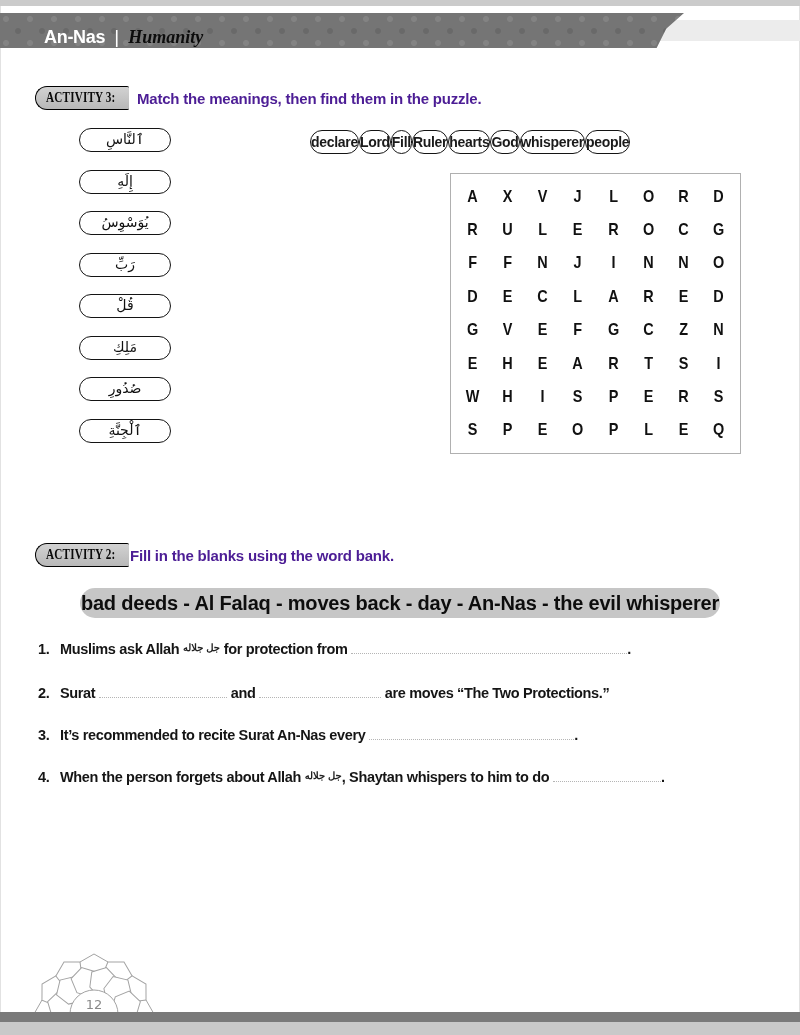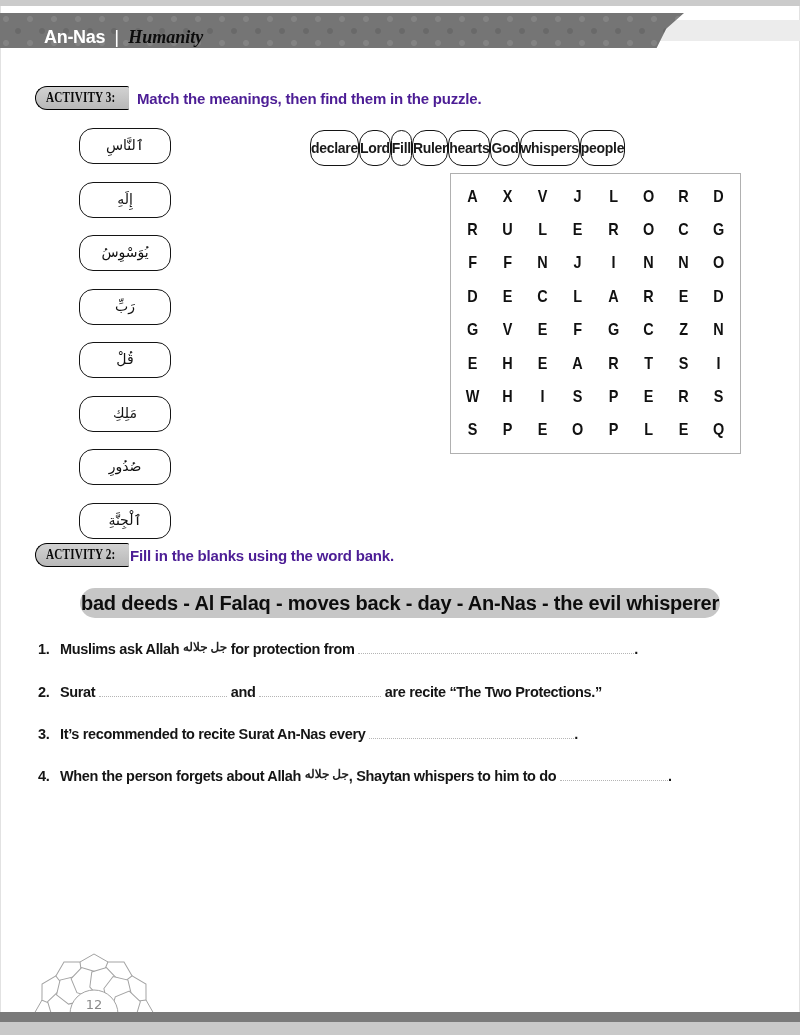--- a/index.html
+++ b/index.html
@@ -34,21 +34,21 @@
   }
   .act-label-text{
     font-weight:bold;font-size:14px;color:#0a0a0a;white-space:nowrap;
     transform:scaleX(0.8);transform-origin:left center;letter-spacing:0.2px;
   }
   .act-title{position:absolute;font-weight:bold;font-size:15px;color:#4c1d95;letter-spacing:-0.2px;}
   
   .arabic-col{position:absolute;left:79px;top:128px;width:92px;display:flex;flex-direction:column;gap:17.5px;}
   .english-col{position:absolute;left:310px;top:130px;width:84px;display:flex;flex-direction:row;}
   .match-box{
-    height:36px;border:1.6px solid #141414;border-radius:14px;background:#fff;
+    height:24px;border:1.6px solid #141414;border-radius:14px;background:#fff;
     display:flex;align-items:center;justify-content:center;box-sizing:border-box;
   }
   .arabic-box{font-family:"DejaVu Sans",sans-serif;font-size:14px;direction:rtl;color:#111;padding-bottom:2px;}
   .english-box{font-size:14px;font-weight:bold;letter-spacing:-0.3px;color:#1a1a1a;}
   
   .puzzle{
     position:absolute;left:450px;top:173px;width:291px;height:281px;
     border:1px solid #b0b0b0;box-sizing:border-box;background:#fff;
     display:grid;grid-template-columns:repeat(8,1fr);grid-template-rows:repeat(8,1fr);
     padding:6px 4px;
@@ -64,21 +64,21 @@
     font-weight:bold;font-size:20px;color:#0d0d0d;letter-spacing:-0.2px;
   }
   .sentences{position:absolute;left:38px;top:637px;width:732px;}
   .sentence{margin-bottom:18px;line-height:24px;font-size:14.5px;font-weight:bold;letter-spacing:-0.35px;color:#151515;}
   .s-num{display:inline-block;width:22px;}
   .blank{
     display:inline-block;height:11px;border-bottom:1.5px dotted #b5b5b5;
     vertical-align:baseline;
   }
   .honorific{
-    font-family:Liberation Serif, serif;font-size:12px;letter-spacing:-0.5px;
+    font-family:Liberation Sans, sans-serif;font-size:10px;letter-spacing:-0.5px;
     display:inline-block;transform:translateY(-3px);direction:rtl;color:#222;
   }
   
   .rosette{position:absolute;left:18px;top:952px;}
   .foot-dark{position:absolute;top:1012px;left:0;width:100%;height:10px;background:#7a7a7a;}
   .foot-light{position:absolute;top:1022px;left:0;width:100%;height:13px;background:#c9c9c9;}
 </style>
 </head>
 <body>
 
@@ -108,21 +108,21 @@
       <div class="match-box arabic-box">صُدُورِ</div>
       <div class="match-box arabic-box">ٱلْجِنَّةِ</div>
     </div>
   <div class="english-col">
       <div class="match-box english-box">declare</div>
       <div class="match-box english-box">Lord</div>
       <div class="match-box english-box">Fill</div>
       <div class="match-box english-box">Ruler</div>
       <div class="match-box english-box">hearts</div>
       <div class="match-box english-box">God</div>
-      <div class="match-box english-box">whispers</div>
+      <div class="match-box english-box">whisperer</div>
       <div class="match-box english-box">people</div>
     </div>
   <div class="puzzle">
       <span class="grid-letter">A</span>
       <span class="grid-letter">X</span>
       <span class="grid-letter">V</span>
       <span class="grid-letter">J</span>
       <span class="grid-letter">L</span>
       <span class="grid-letter">O</span>
       <span class="grid-letter">R</span>
@@ -187,21 +187,21 @@
 
   <div class="act-label" style="top:543px">
     <span class="act-label-text">ACTIVITY 2:</span>
   </div>
   <div class="act-title" style="left:130px;top:547px">Fill in the blanks using the word bank.</div>
 
   <div class="word-bank">bad deeds - Al Falaq - moves back - day - An-Nas - the evil whisperer</div>
 
   <div class="sentences">
       <div class="sentence"><span class="s-num">1.</span><span>Muslims ask Allah </span><span class="honorific">جل جلاله</span><span> for protection from </span><span class="blank" style="width: 276px;"></span><span>.</span></div>
-      <div class="sentence"><span class="s-num">2.</span><span>Surat </span><span class="blank" style="width: 128px;"></span><span> and </span><span class="blank" style="width: 122px;"></span><span> are recite “The Two Protections.”</span></div>
+      <div class="sentence"><span class="s-num">2.</span><span>Surat </span><span class="blank" style="width: 128px;"></span><span> and </span><span class="blank" style="width: 122px;"></span><span> are moves “The Two Protections.”</span></div>
       <div class="sentence"><span class="s-num">3.</span><span>It’s recommended to recite Surat An-Nas every </span><span class="blank" style="width: 205px;"></span><span>.</span></div>
       <div class="sentence"><span class="s-num">4.</span><span>When the person forgets about Allah </span><span class="honorific">جل جلاله</span><span>, Shaytan whispers to him to do </span><span class="blank" style="width: 108px;"></span><span>.</span></div>
     </div>
 
   <svg class="rosette" width="152" height="60" viewBox="0 0 152 60">
     <g fill="#ffffff" stroke="#a3a3a3" stroke-width="1">
       <g transform="translate(76,62)">
 
         <g>
           <polygon points="0,-30 12,-37 14,-52 0,-60 -14,-52 -12,-37" transform="rotate(-90)"></polygon>

